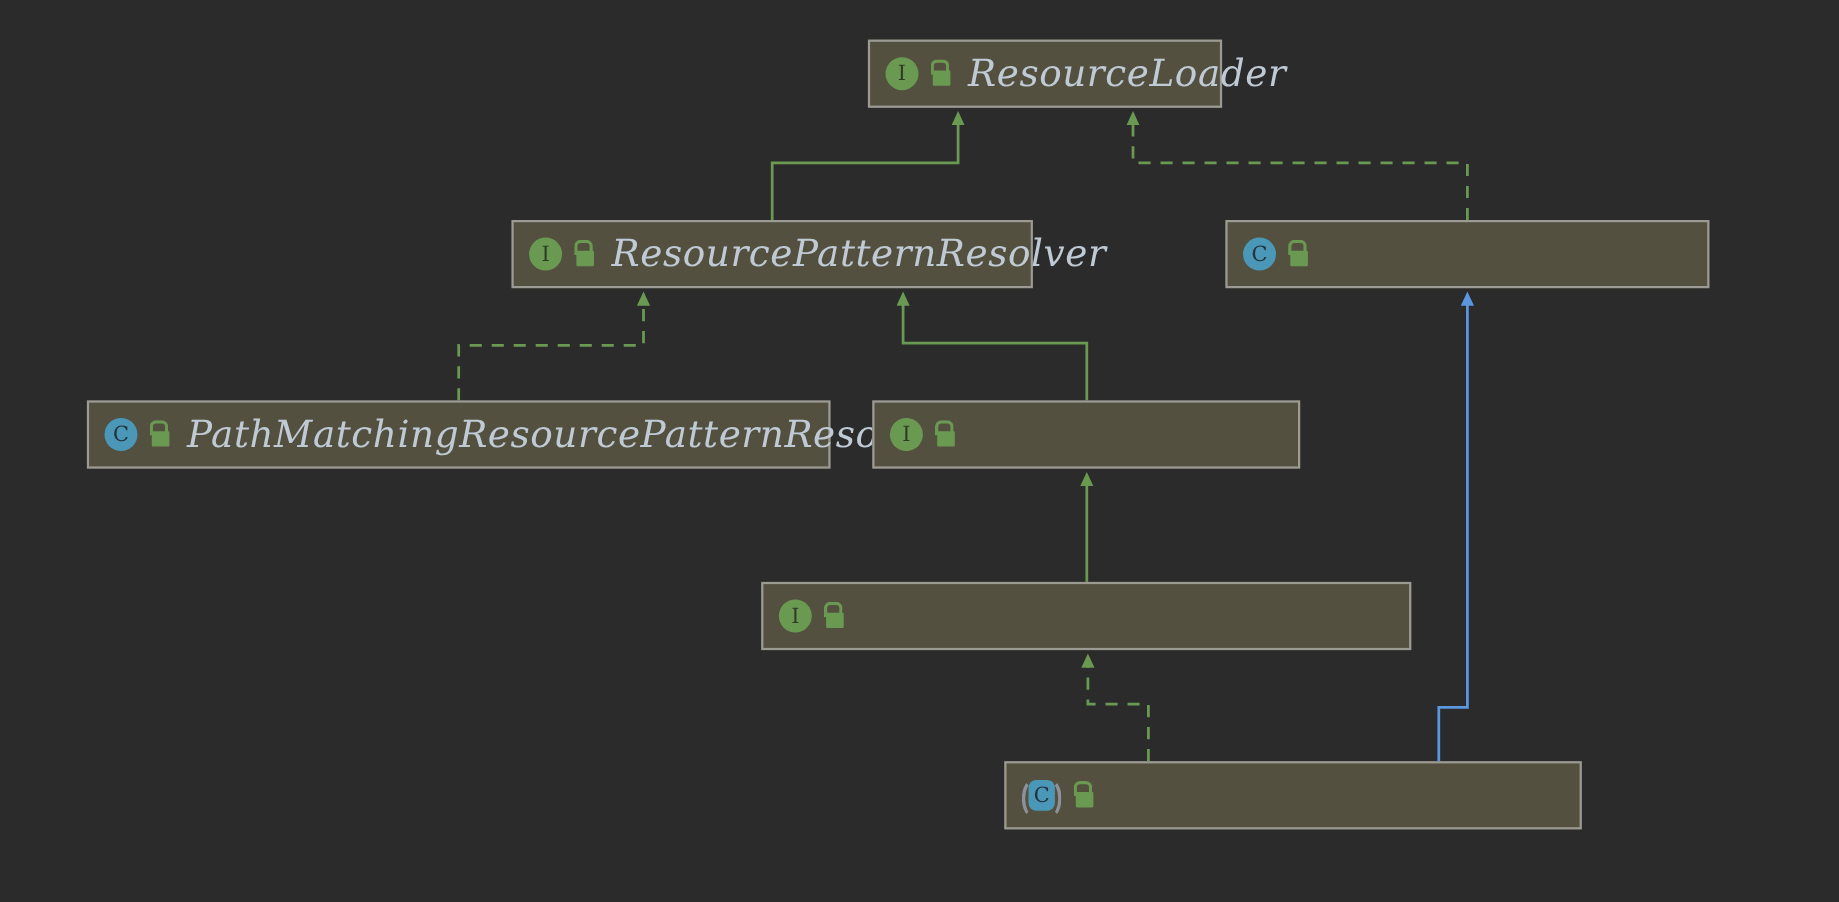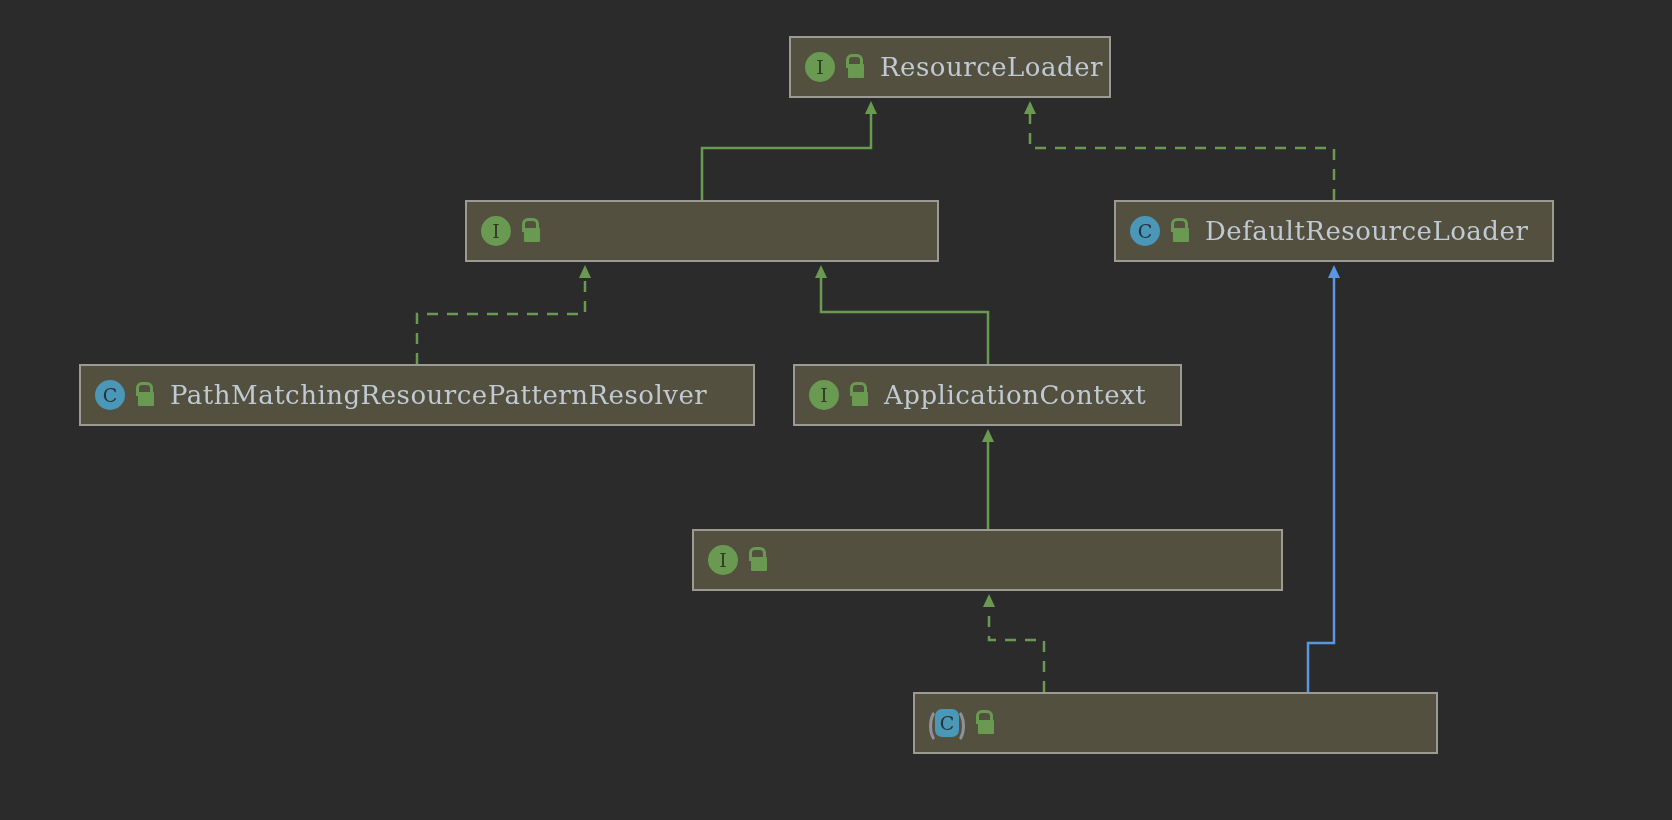--- a/index.html
+++ b/index.html
@@ -28,25 +28,26 @@
     box-sizing: border-box;
     background: #53503f;
     border: 2px solid #9b9b94;
     display: flex;
     align-items: center;
     padding: 0 14px;
     white-space: nowrap;
   }
   .node-label {
     font-family: "DejaVu Serif", "Liberation Serif", serif;
-    font-size: 26px;
+    font-size: 34px;
     color: #bfcad4;
     letter-spacing: 0.5px;
     margin-left: 14px;
     line-height: 1;
+    font-style: italic;
   }
   
   .ico {
     flex: 0 0 auto;
     position: relative;
     display: inline-block;
   }
   .ico-iface {
     width: 30px;
     height: 30px;
@@ -185,47 +186,46 @@
     </span>
     <span class="node-label">ResourceLoader</span>
   </div>
 
   <div class="node" style="left:465px; top:200px; width:474px; height:62px;">
     <span class="ico ico-iface">I</span>
     <span class="ico ico-lock">
       <span class="shackle"></span>
         <span class="body"></span>
     </span>
+    <span class="node-label">ResourcePatternResolver</span>
   </div>
 
   <div class="node" style="left:1114px; top:200px; width:440px; height:62px;">
     <span class="ico ico-class">C</span>
     <span class="ico ico-lock">
       <span class="shackle"></span>
         <span class="body"></span>
     </span>
-    <span class="node-label">DefaultResourceLoader</span>
   </div>
 
   <div class="node" style="left:79px; top:364px; width:676px; height:62px;">
     <span class="ico ico-class">C</span>
     <span class="ico ico-lock">
       <span class="shackle"></span>
         <span class="body"></span>
     </span>
     <span class="node-label">PathMatchingResourcePatternResolver</span>
   </div>
 
   <div class="node" style="left:793px; top:364px; width:389px; height:62px;">
     <span class="ico ico-iface">I</span>
     <span class="ico ico-lock">
       <span class="shackle"></span>
         <span class="body"></span>
     </span>
-    <span class="node-label">ApplicationContext</span>
   </div>
 
   <div class="node" style="left:692px; top:529px; width:591px; height:62px;">
     <span class="ico ico-iface">I</span>
     <span class="ico ico-lock">
       <span class="shackle"></span>
         <span class="body"></span>
     </span>
   </div>
 

